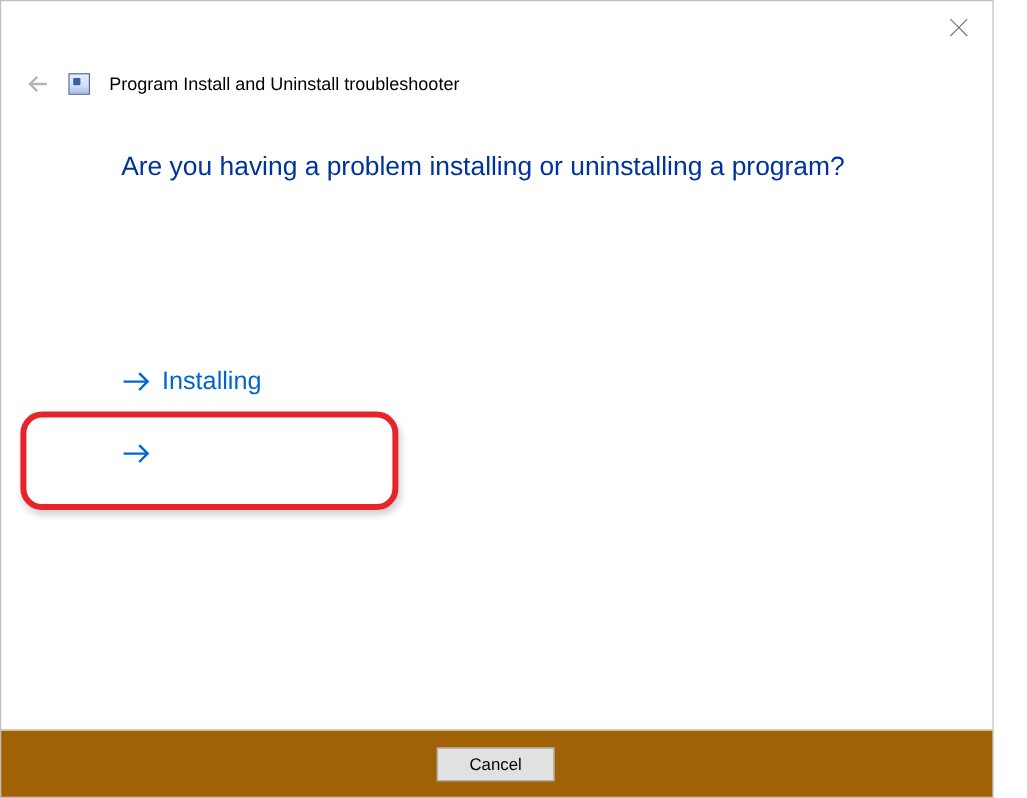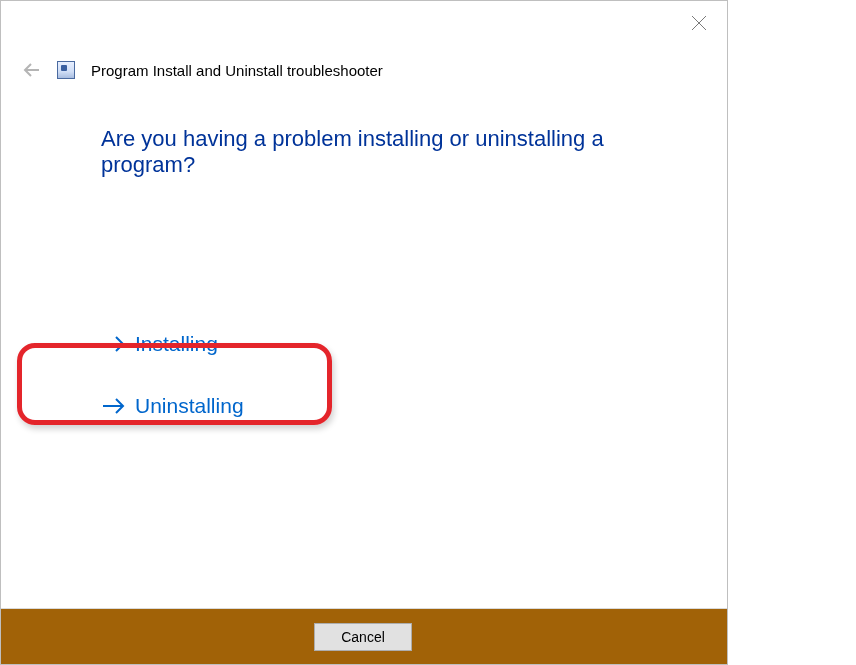--- a/index.html
+++ b/index.html
@@ -5,21 +5,21 @@
   * { box-sizing: border-box; }
   html, body {
     margin: 0; padding: 0;
     width: 856px; height: 665px;
     font-family: "Segoe UI", Tahoma, sans-serif;
     background: #ffffff;
     overflow: hidden;
     position: relative;
   }
   .window {
-    width: 728px; height: 665px;
+    width: 828px; height: 665px;
     border: 1px solid #bfbfbf;
     position: relative;
     background: #fff;
   }
   .close-btn {
     position: absolute;
     top: 10px; right: 16px;
     width: 24px; height: 24px;
     display: flex; align-items: center; justify-content: center;
     cursor: pointer;
@@ -148,21 +148,20 @@
           <polyline points="15,3 22,10 15,17"></polyline>
         </svg>
         <span>Installing</span>
       </div>
 
       <div class="option-link">
         <svg width="26" height="20" viewBox="0 0 26 20">
           <line x1="2" y1="10" x2="22" y2="10"></line>
           <polyline points="15,3 22,10 15,17"></polyline>
         </svg>
-        <span>Uninstalling</span>
       </div>
 
     </div>
   </div>
 
   <div class="highlight-box"></div>
 
   <div class="footer">
     <button class="btn-cancel">Cancel</button>
   </div>

